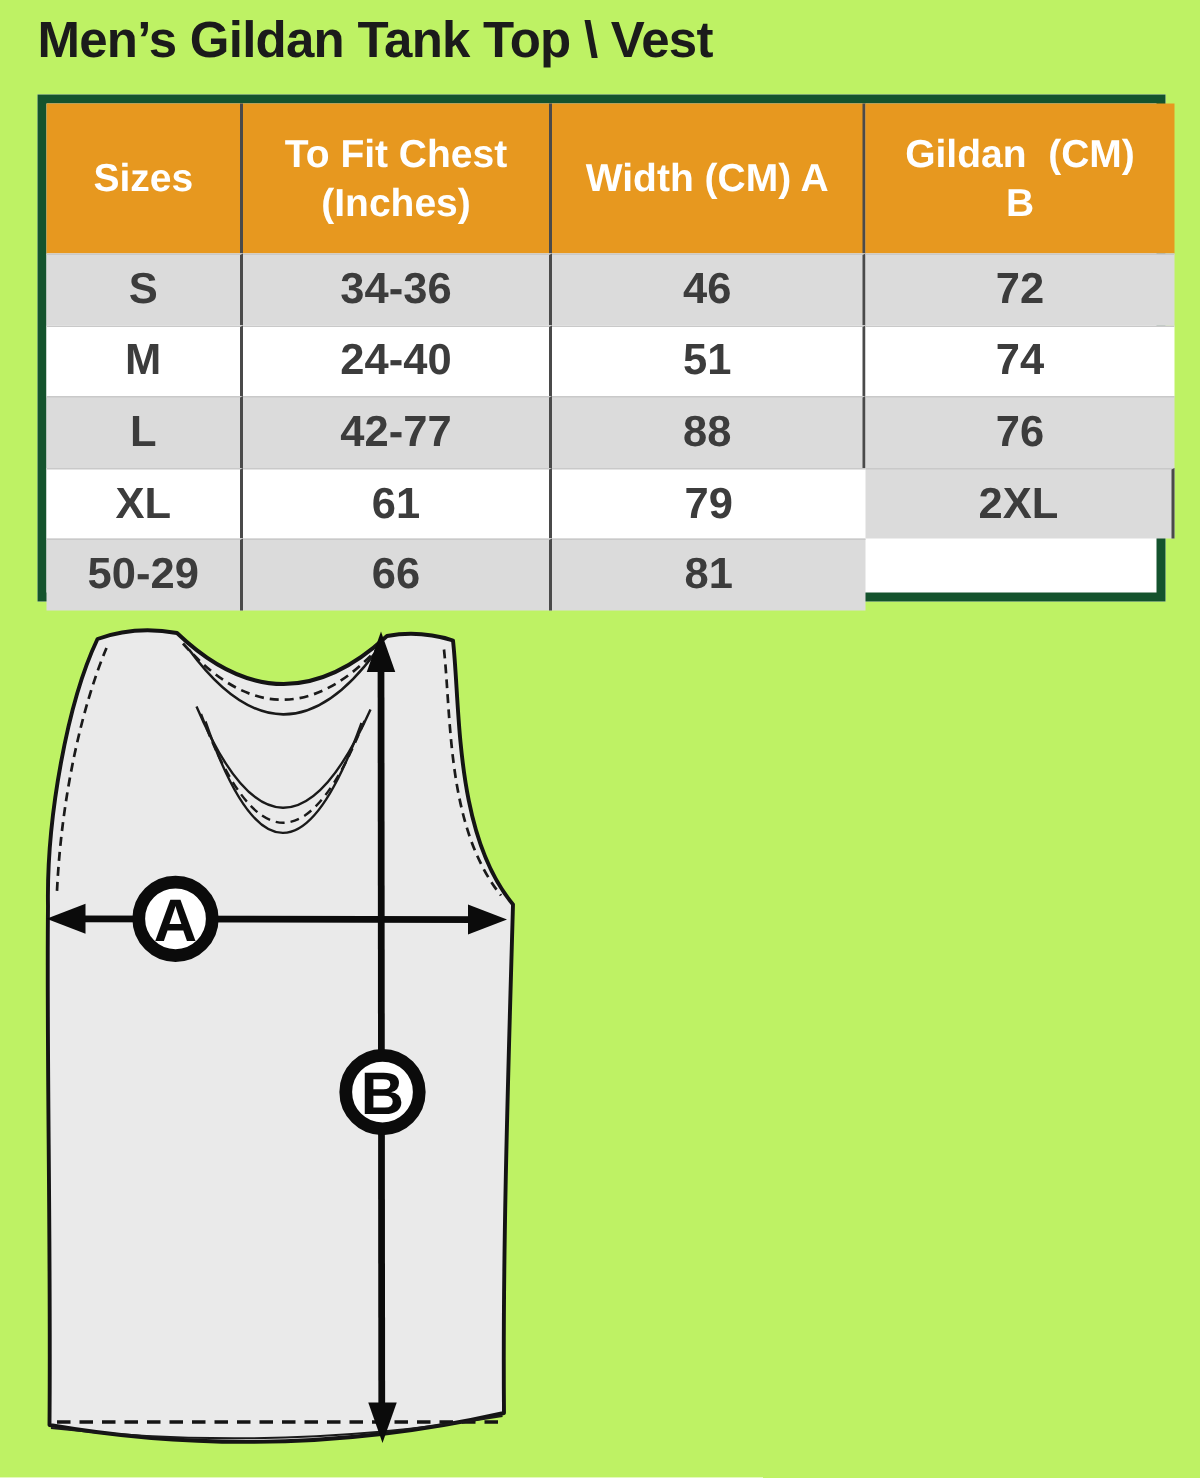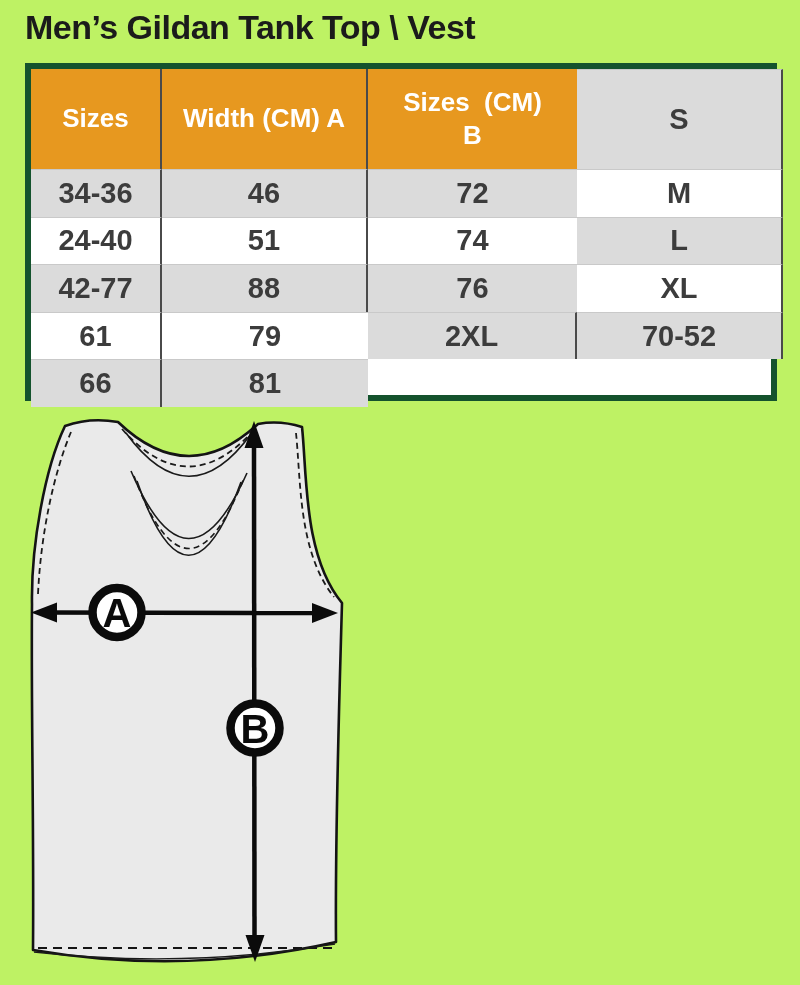--- a/index.html
+++ b/index.html
@@ -58,25 +58,29 @@
 
   <h1 class="page-title">Men’s Gildan Tank Top \ Vest</h1>
 
   <div class="size-table">
 
     <div class="cell th">
       <span class="th-line">Sizes</span>
       <span class="th-line"></span>
     </div>
     <div class="cell th">
+      <span class="th-line">To Fit Chest</span>
+      <span class="th-line">(Inches)</span>
+    </div>
+    <div class="cell th">
       <span class="th-line">Width (CM) A</span>
       <span class="th-line"></span>
     </div>
     <div class="cell th last">
-      <span class="th-line">Sizes  (CM)</span>
+      <span class="th-line">Gildan  (CM)</span>
       <span class="th-line">B</span>
     </div>
 
     <div class="cell td r-gray">S</div>
     <div class="cell td r-gray">34-36</div>
     <div class="cell td r-gray">46</div>
     <div class="cell td r-gray last">72</div>
 
     <div class="cell td r-white">M</div>
     <div class="cell td r-white">24-40</div>
@@ -86,21 +90,21 @@
     <div class="cell td r-gray">L</div>
     <div class="cell td r-gray">42-77</div>
     <div class="cell td r-gray">88</div>
     <div class="cell td r-gray last">76</div>
 
     <div class="cell td r-white">XL</div>
     <div class="cell td r-white">61</div>
     <div class="cell td r-white last">79</div>
 
     <div class="cell td r-gray">2XL</div>
-    <div class="cell td r-gray">70-52</div>
+    <div class="cell td r-gray">50-29</div>
     <div class="cell td r-gray">66</div>
     <div class="cell td r-gray last">81</div>
   </div>
 
   <svg class="tank-svg" width="380" height="580" viewBox="0 405 380 580" xmlns="http://www.w3.org/2000/svg">
 
     <path d="M 65,426
          Q 90,417 118,422
          Q 188,489 258,424
          Q 280,420 302,427

